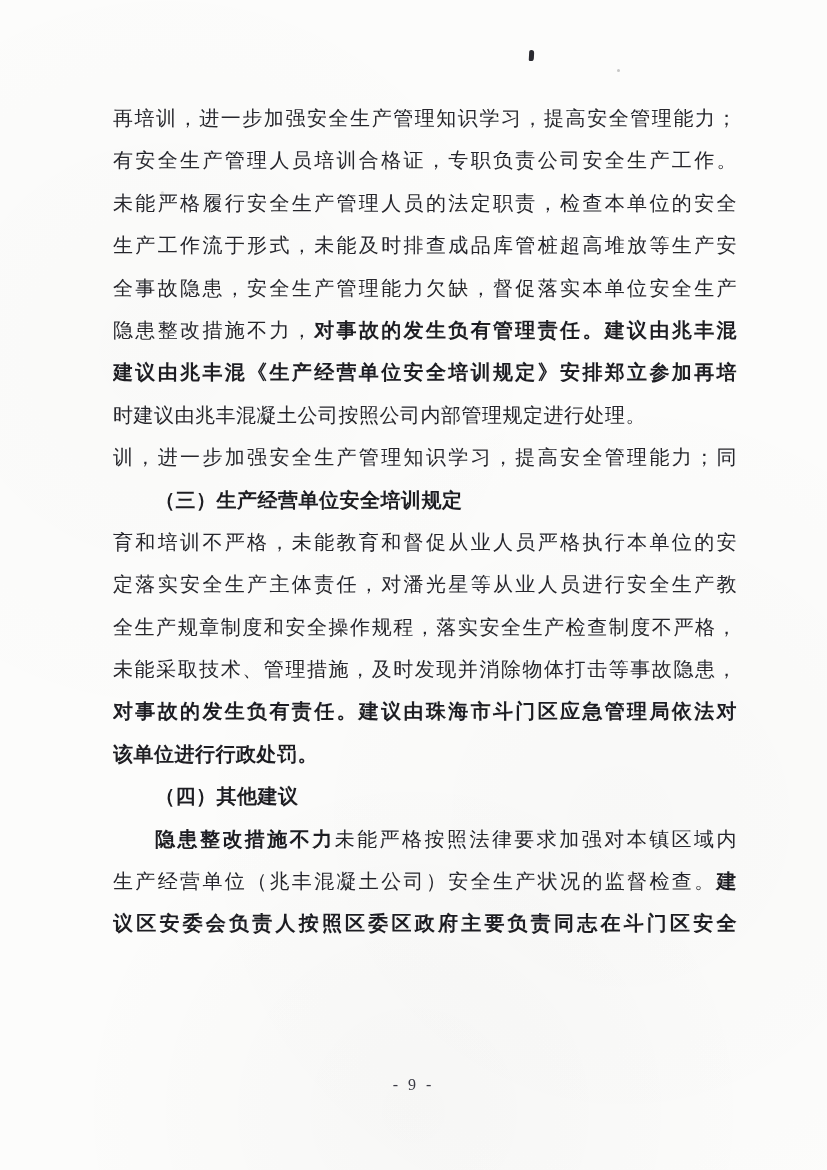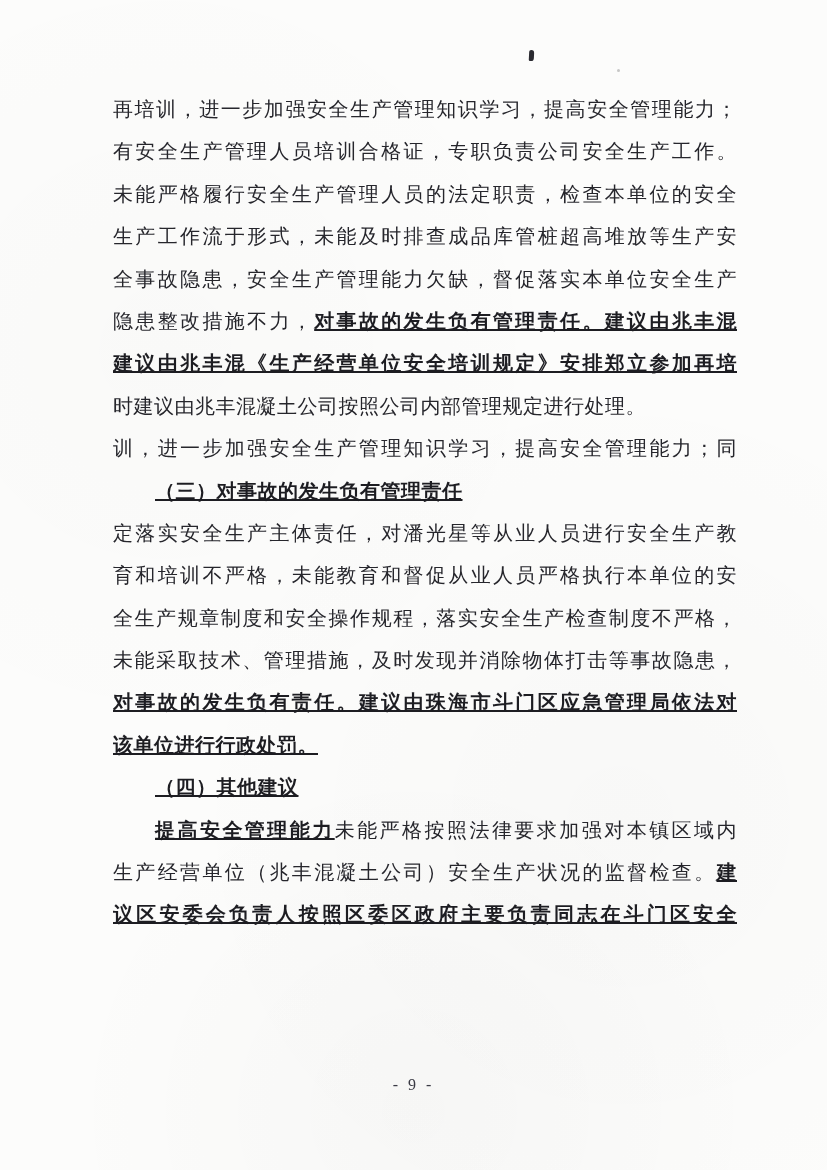--- a/index.html
+++ b/index.html
@@ -20,39 +20,39 @@
     content:"";
     position:absolute;inset:0;
     background:
       radial-gradient(circle at 20% 30%, rgba(0,0,0,0.012), transparent 40%),
       radial-gradient(circle at 75% 70%, rgba(0,0,0,0.015), transparent 45%),
       radial-gradient(circle at 50% 95%, rgba(0,0,0,0.02), transparent 30%);
     pointer-events:none;
   }
   .text-block{
     position:absolute;
-    left:113px;top:88px;
+    left:113px;top:97px;
     width:624px;
   }
   .line{
     height:42.4px;
     line-height:42.4px;
     font-size:20px;
     letter-spacing:0.5px;
     text-align:justify;
     text-align-last:left;
     overflow:hidden;
     white-space:nowrap;
   }
   .line.j{
     text-align-last:justify;
     white-space:normal;
   }
   .line.indent{ padding-left:42px; }
-  .b{ font-weight:bold; color:#1d1d22;text-decoration:underline; }
+  .b{ font-weight:bold; color:#1d1d22; }
   .page-number{
     position:absolute;
     left:0;top:1076px;
     width:100%;
     text-align:center;
     font-size:16px;
     letter-spacing:3px;
     color:#3a3a44;
   }
   .ink-mark{
@@ -86,28 +86,28 @@
   <div class="text-block">
       <div class="line j"><span>再培训，进一步加强安全生产管理知识学习，提高安全管理能力；</span></div>
       <div class="line j"><span>有安全生产管理人员培训合格证，专职负责公司安全生产工作。</span></div>
       <div class="line j"><span>未能严格履行安全生产管理人员的法定职责，检查本单位的安全</span></div>
       <div class="line j"><span>生产工作流于形式，未能及时排查成品库管桩超高堆放等生产安</span></div>
       <div class="line j"><span>全事故隐患，安全生产管理能力欠缺，督促落实本单位安全生产</span></div>
       <div class="line j"><span>隐患整改措施不力，</span><span class="b">对事故的发生负有管理责任。建议由兆丰混</span></div>
       <div class="line j"><span class="b">建议由兆丰混《生产经营单位安全培训规定》安排郑立参加再培</span></div>
       <div class="line"><span>时建议由兆丰混凝土公司按照公司内部管理规定进行处理。</span></div>
       <div class="line j"><span>训，进一步加强安全生产管理知识学习，提高安全管理能力；同</span></div>
-      <div class="line indent"><span class="b">（三）对事故的发生负有管理责任</span></div>
+      <div class="line indent"><span class="b">（三）生产经营单位安全培训规定</span></div>
+      <div class="line j"><span>育和培训不严格，未能教育和督促从业人员严格执行本单位的安</span></div>
       <div class="line j"><span>定落实安全生产主体责任，对潘光星等从业人员进行安全生产教</span></div>
-      <div class="line j"><span>育和培训不严格，未能教育和督促从业人员严格执行本单位的安</span></div>
       <div class="line j"><span>全生产规章制度和安全操作规程，落实安全生产检查制度不严格，</span></div>
       <div class="line j"><span>未能采取技术、管理措施，及时发现并消除物体打击等事故隐患，</span></div>
       <div class="line j"><span class="b">对事故的发生负有责任。建议由珠海市斗门区应急管理局依法对</span></div>
       <div class="line"><span class="b">该单位进行行政处罚。</span></div>
       <div class="line indent"><span class="b">（四）其他建议</span></div>
-      <div class="line j indent"><span class="b">提高安全管理能力</span><span>未能严格按照法律要求加强对本镇区域内</span></div>
+      <div class="line j indent"><span class="b">隐患整改措施不力</span><span>未能严格按照法律要求加强对本镇区域内</span></div>
       <div class="line j"><span>生产经营单位（兆丰混凝土公司）安全生产状况的监督检查。</span><span class="b">建</span></div>
       <div class="line j"><span class="b">议区安委会负责人按照区委区政府主要负责同志在斗门区安全</span></div>
     </div>
 
   <div class="page-number">- 9 -</div>
 
 </div>
 
 </body></html>

